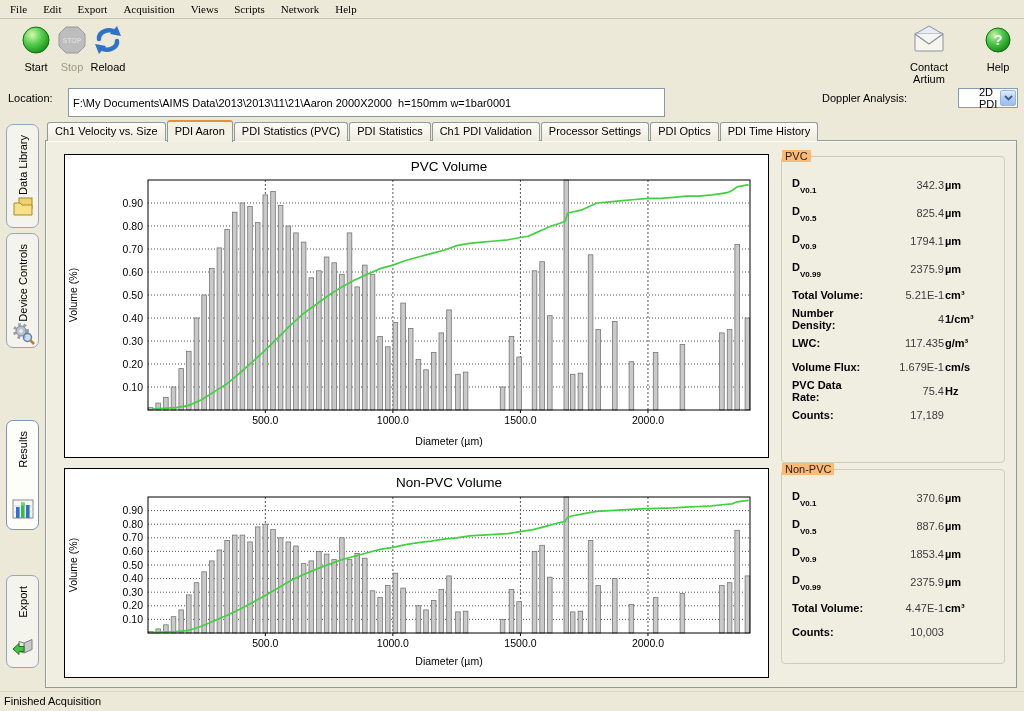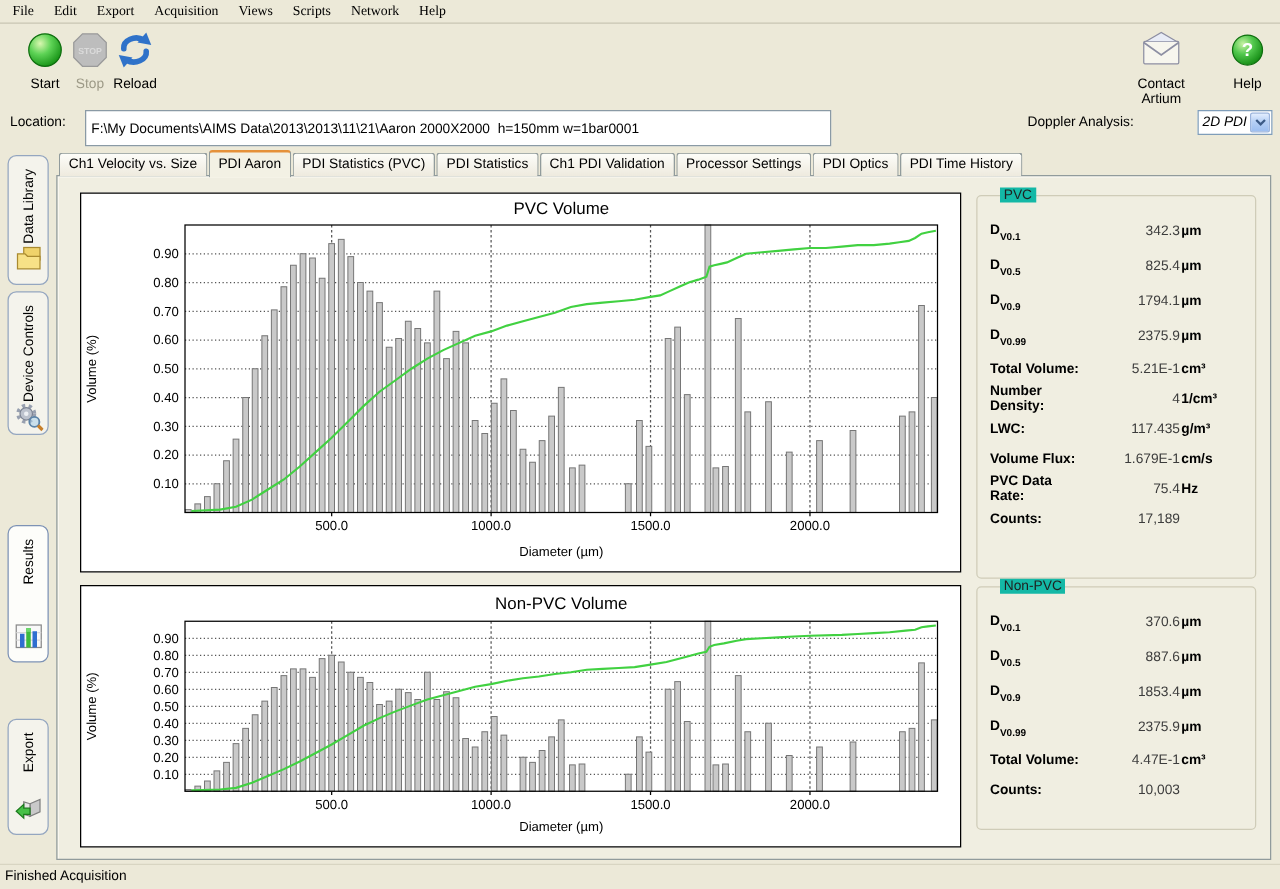--- a/index.html
+++ b/index.html
@@ -31,21 +31,21 @@
   .loc-input {
     position:absolute; left:68px; top:4px; width:597px; height:29px;
     background:#fff; border:1px solid #8a9aa5; border-radius:0;
     font-family:"Liberation Sans", sans-serif; font-size:11px; padding:1px 4px; color:#000;
   }
   #doppler-label { position:absolute; left:822px; top:8px; }
   .combo {
     position:absolute; left:958px; top:4px; width:60px; height:20px;
     background:#fff; border:1px solid #7f9db9; display:flex; align-items:center;
   }
-  .combo-text { flex:1; padding-left:3px;font-style:italic; }
+  .combo-text { flex:1; padding-left:20px; }
   .combo-btn {
     width:16px; height:16px; margin:1px; border-radius:2px;
     background:linear-gradient(#e3eefe,#b6d0f5 45%,#9cbef0);
     border:1px solid #9ab4dd; display:flex; align-items:center; justify-content:center;
   }
   
   #sidebar { position:absolute; left:0; top:115px; width:45px; height:576px; }
   .side-btn {
     position:absolute; left:6px; width:33px;
     background:#f4f3ec; border:1px solid #94a6c0; border-radius:7px;
@@ -82,21 +82,21 @@
   #chart-nonpvc{ left:18px; top:327px; width:705px; height:210px; }
   .chart-box svg text { font-family:"Liberation Sans", sans-serif; }
   
   .groupbox {
     position:absolute; left:735px; width:224px;
     border:1px solid #cfccb8; border-radius:4px; padding:14px 10px 6px 10px;
   }
   #stats-pvc   { top:15px;  height:307px; }
   #stats-nonpvc{ top:328px; height:195px; }
   .group-title {
-    position:absolute; top:-7px; left:18px; background:#14b8a6; padding:0 3px;
+    position:absolute; top:-7px; left:0; background:#fdba74; padding:0 3px;
     font-size:11px; color:#1f1f1f;
   }
   .stat-row { display:flex; align-items:center; height:24px; }
   .stat-row.drow { height:28px; }
   .stat-label { flex:1; font-weight:bold; }
   .stat-label sub { font-size:8px; font-weight:bold; position:relative; top:2px; }
   .stat-value { width:76px; text-align:right; color:#3c3c3c; }
   .stat-unit { width:50px; padding-left:1px; font-weight:bold; }
   
   #statusbar {

